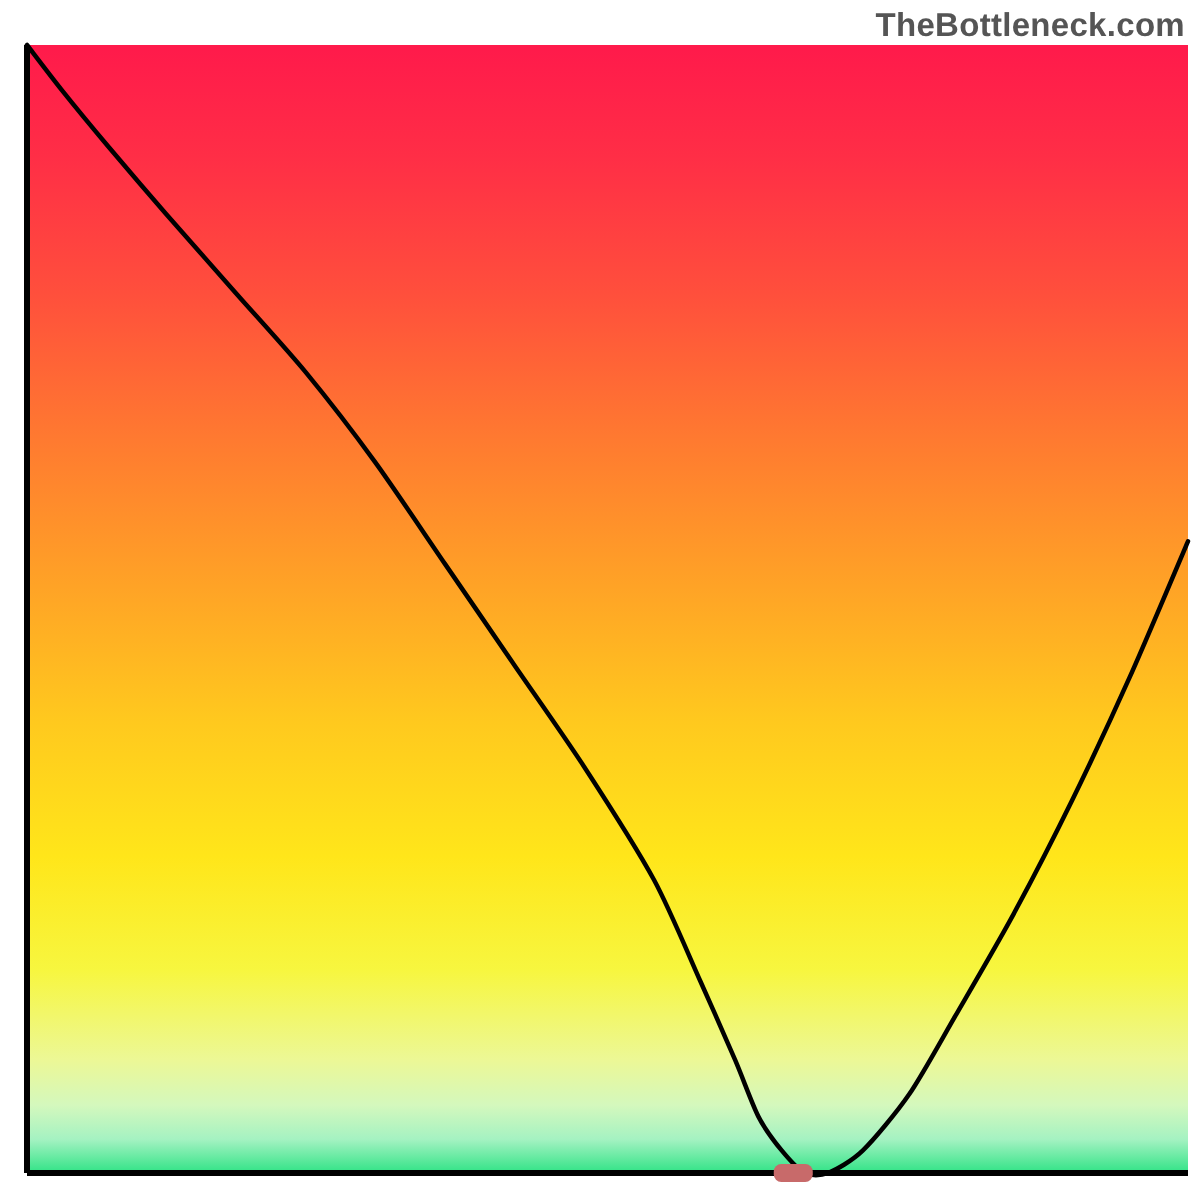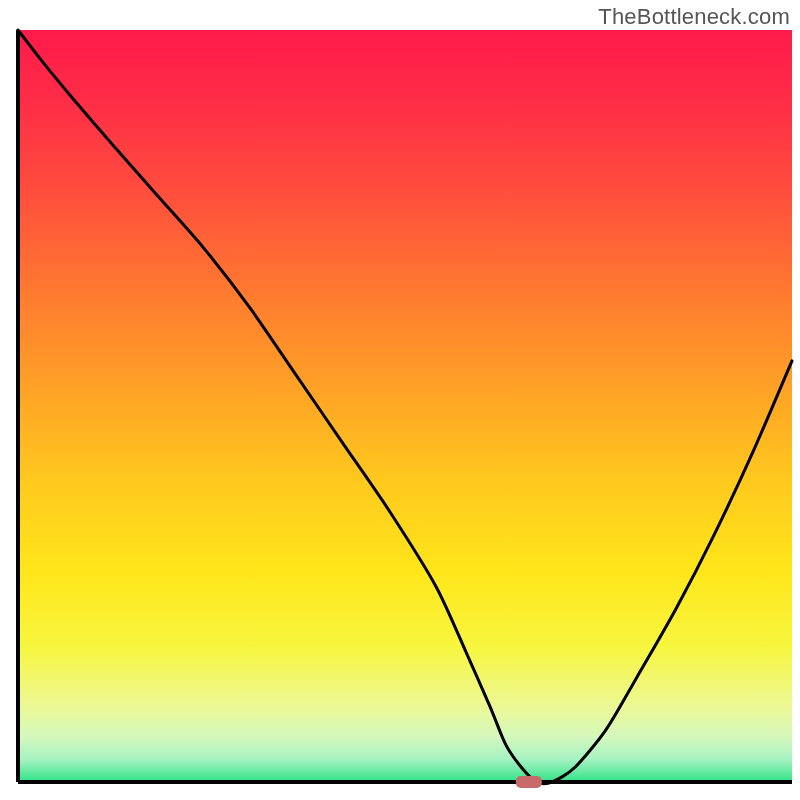--- a/index.html
+++ b/index.html
@@ -15,21 +15,21 @@
     position: relative;
     width: 800px;
     height: 800px;
   }
   .watermark {
     position: absolute;
     top: 4px;
     right: 10px;
     color: #555555;
     font-size: 22px;
-    font-weight: 400;
+    font-weight: 700;
     letter-spacing: 0.2px;
     z-index: 10;
   }
   svg {
     display: block;
   }
 </style>
 </head>
 <body>
 

